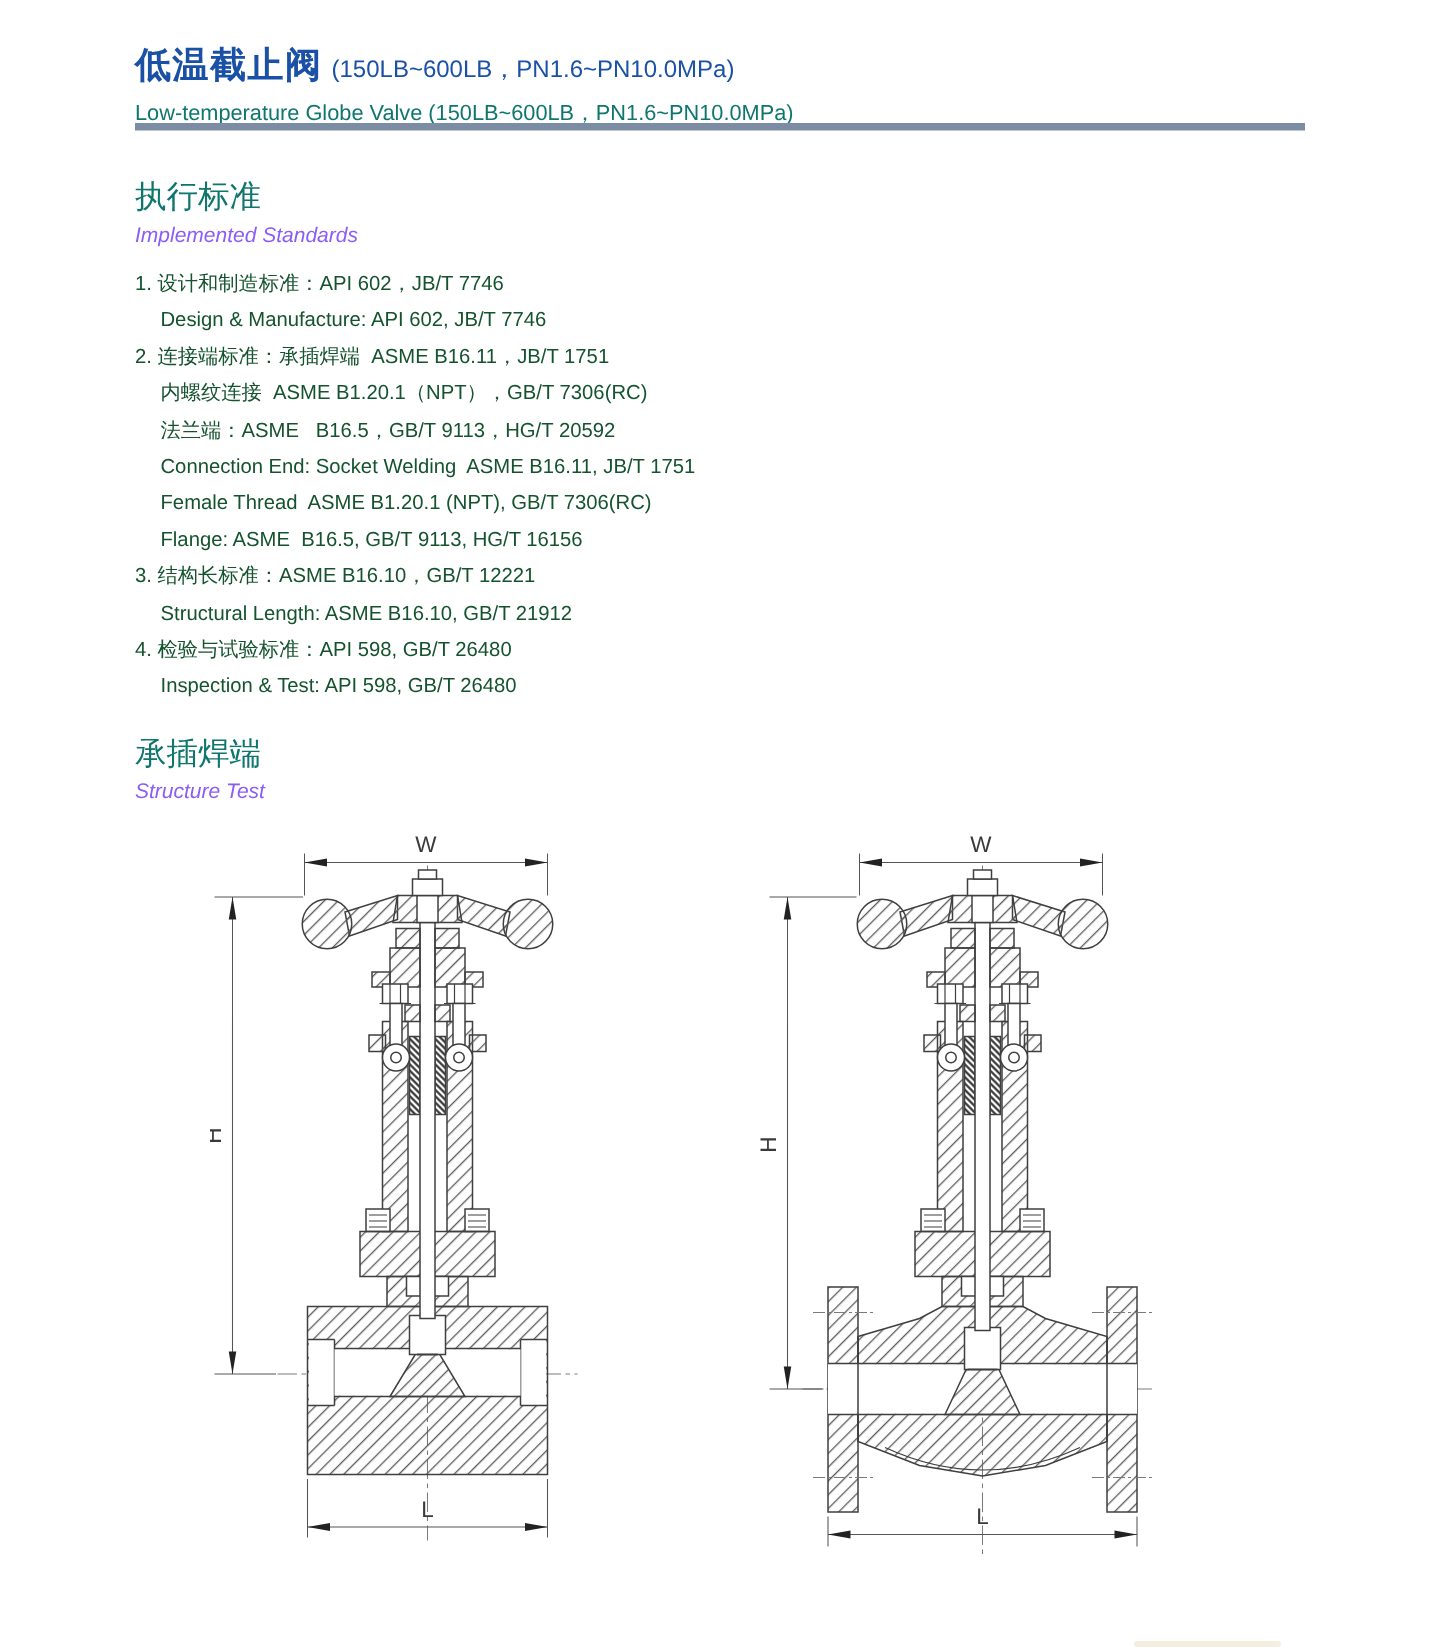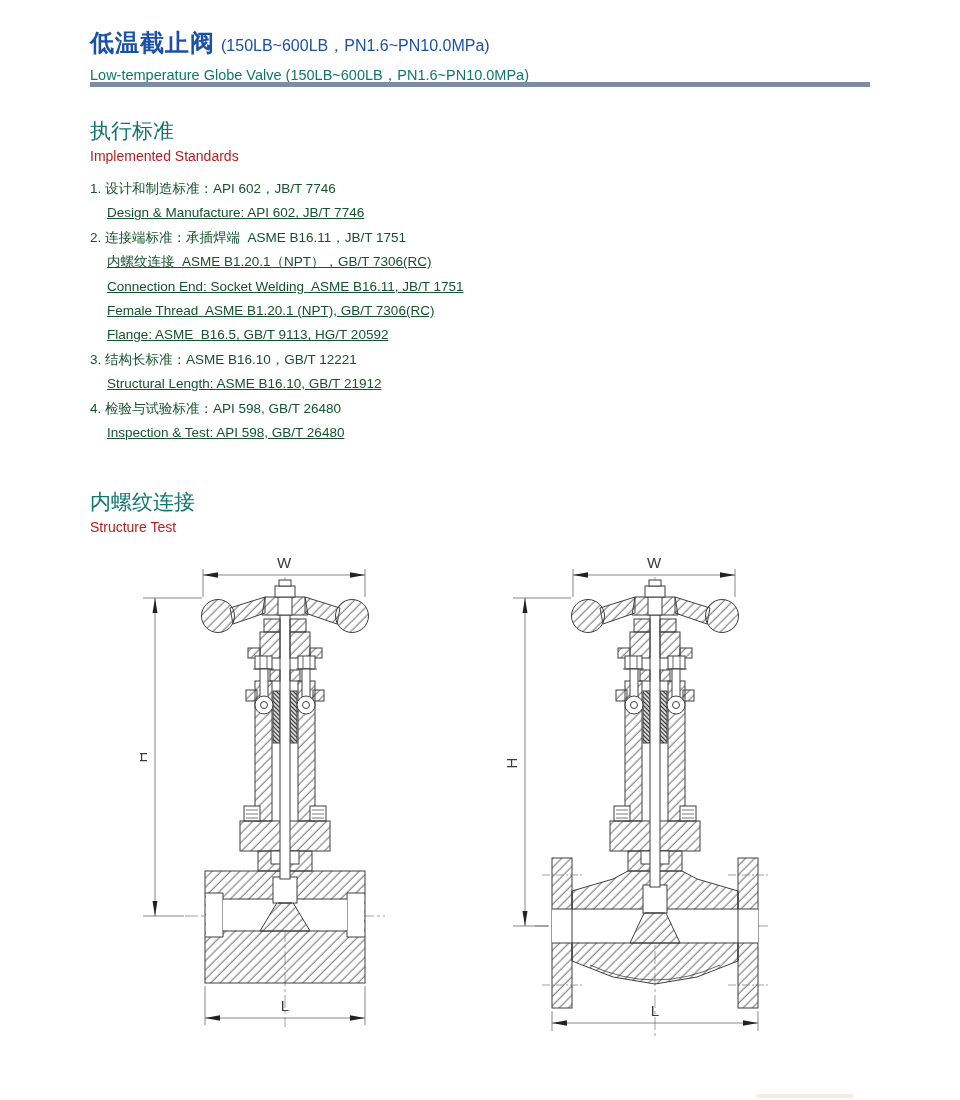--- a/index.html
+++ b/index.html
@@ -12,29 +12,29 @@
 
   .header { position:absolute; left:90px; top:27px; }
   .title-line { color:#1a51a6; white-space:nowrap; }
   .title-zh { font-size:24px; font-weight:bold; letter-spacing:1px; }
   .title-paren { font-size:16px; font-weight:normal; margin-left:6px; }
   .title-en { font-size:14.5px; color:#0f766e; margin-top:7px; }
 
   .rule { position:absolute; left:90px; top:82px; width:780px; height:5px; background:#7b8ca4; }
 
   .section-head .sec-zh { font-size:21px; color:#0f766e; font-weight:normal; }
-  .section-head .sec-en { font-size:14px; color:#b91c1c; margin-top:3px; }
+  .section-head .sec-en { font-size:14px; color:#8b5cf6; margin-top:3px;font-style:italic; }
 
   .standards { position:absolute; left:90px; top:117px; width:640px; }
   .std-list { margin-top:13px; }
   .std-line {
     font-size:13.5px; color:#14532d; height:24.4px; line-height:24.4px;
     white-space:pre;
   }
-  .std-line.indent { padding-left:17px;text-decoration:underline; }
+  .std-line.indent { padding-left:17px; }
 
   .structure-sec { position:absolute; left:90px; top:488px; }
 
   .drawing { position:absolute; }
   #fig-left  { left:140px; top:553px; }
   #fig-right { left:495px; top:553px; }
   svg { display:block; }
   svg text { font-family:"Liberation Sans","DejaVu Sans",sans-serif; }
 
   .smudge { position:absolute; left:756px; top:1094px; width:98px; height:4px;
@@ -56,32 +56,33 @@
   <div class="standards">
     <div class="section-head">
       <div class="sec-zh">执行标准</div>
       <div class="sec-en">Implemented Standards</div>
     </div>
     <div class="std-list">
       <div class="std-line">1. 设计和制造标准：API 602，JB/T 7746</div>
       <div class="std-line indent">Design &amp; Manufacture: API 602, JB/T 7746</div>
       <div class="std-line">2. 连接端标准：承插焊端  ASME B16.11，JB/T 1751</div>
       <div class="std-line indent">内螺纹连接  ASME B1.20.1（NPT），GB/T 7306(RC)</div>
+      <div class="std-line indent">法兰端：ASME   B16.5，GB/T 9113，HG/T 20592</div>
       <div class="std-line indent">Connection End: Socket Welding  ASME B16.11, JB/T 1751</div>
       <div class="std-line indent">Female Thread  ASME B1.20.1 (NPT), GB/T 7306(RC)</div>
-      <div class="std-line indent">Flange: ASME  B16.5, GB/T 9113, HG/T 20592</div>
+      <div class="std-line indent">Flange: ASME  B16.5, GB/T 9113, HG/T 16156</div>
       <div class="std-line">3. 结构长标准：ASME B16.10，GB/T 12221</div>
       <div class="std-line indent">Structural Length: ASME B16.10, GB/T 21912</div>
       <div class="std-line">4. 检验与试验标准：API 598, GB/T 26480</div>
       <div class="std-line indent">Inspection &amp; Test: API 598, GB/T 26480</div>
     </div>
   </div>
 
   <div class="structure-sec section-head">
-    <div class="sec-zh">内螺纹连接</div>
+    <div class="sec-zh">承插焊端</div>
     <div class="sec-en">Structure Test</div>
   </div>
 
   <svg id="fig-left" class="drawing" width="260" height="480" viewBox="0 0 260 480">
     <defs>
       <pattern id="hatch" width="6.5" height="6.5" patternUnits="userSpaceOnUse" patternTransform="rotate(45)">
         <line x1="3" y1="0" x2="3" y2="6.5" stroke="#5c5c5c" stroke-width="0.9"></line>
       </pattern>
       <pattern id="dense" width="3" height="3" patternUnits="userSpaceOnUse" patternTransform="rotate(-45)">
         <line x1="1.5" y1="0" x2="1.5" y2="3" stroke="#2a2a2a" stroke-width="1.4"></line>

